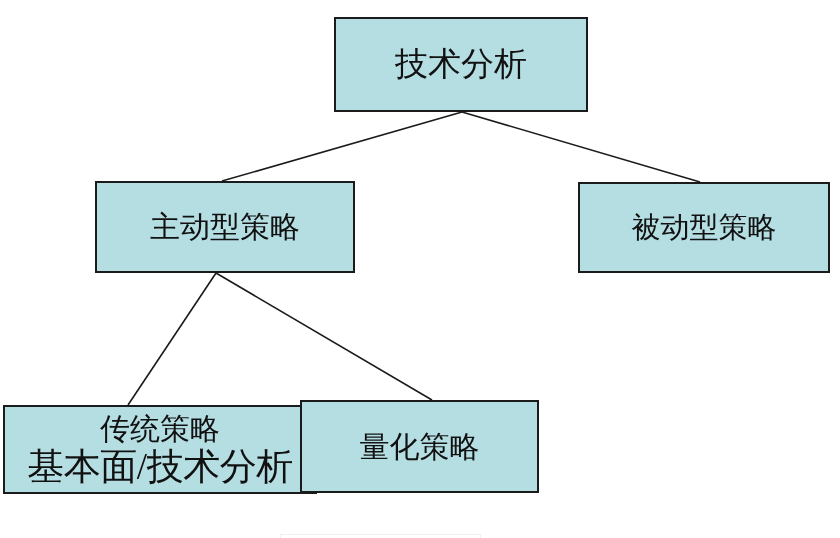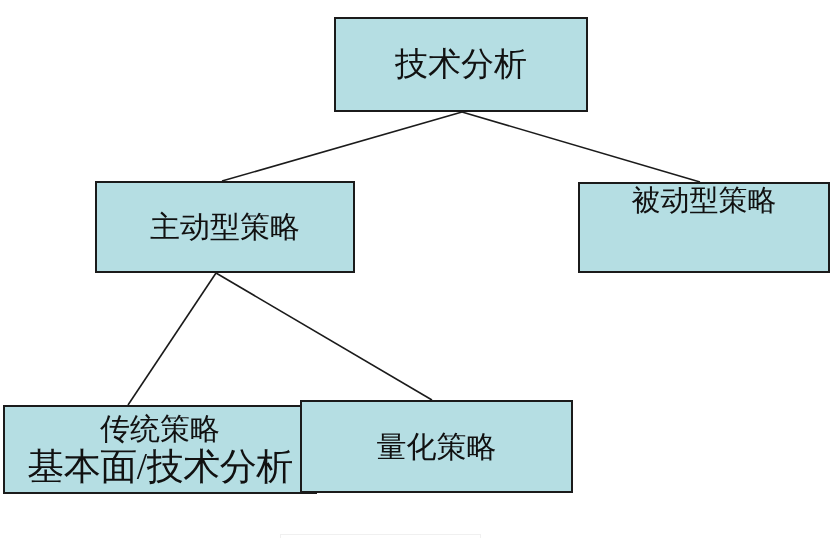--- a/index.html
+++ b/index.html
@@ -37,24 +37,24 @@
     white-space: nowrap;
     z-index: 2;
   }
   .node .line {
     display: block;
     text-align: center;
   }
   
   #node-root      { left: 334px; top: 17px;  width: 254px; height: 95px;  font-size: 33px; }
   #node-active    { left: 95px;  top: 181px; width: 260px; height: 92px;  font-size: 30px; }
-  #node-passive   { left: 578px; top: 182px; width: 252px; height: 91px;  font-size: 29px; justify-content: space-between; }
+  #node-passive   { left: 578px; top: 182px; width: 252px; height: 91px;  font-size: 29px; }
   #node-traditional { left: 3px;  top: 405px; width: 314px; height: 89px; font-size: 30px; }
   #node-traditional .line.wide { font-size: 37px; letter-spacing: -0.5px; }
-  #node-quant     { left: 300px; top: 400px; width: 273px; height: 93px;  font-size: 30px; }
+  #node-quant     { left: 300px; top: 400px; width: 239px; height: 93px;  font-size: 30px; }
   
   #node-cropped {
     position: absolute;
     left: 280px;
     top: 534px;
     width: 201px;
     height: 10px;
     border: 1px solid #f0f0f0;
     border-bottom: none;
     background: transparent;

